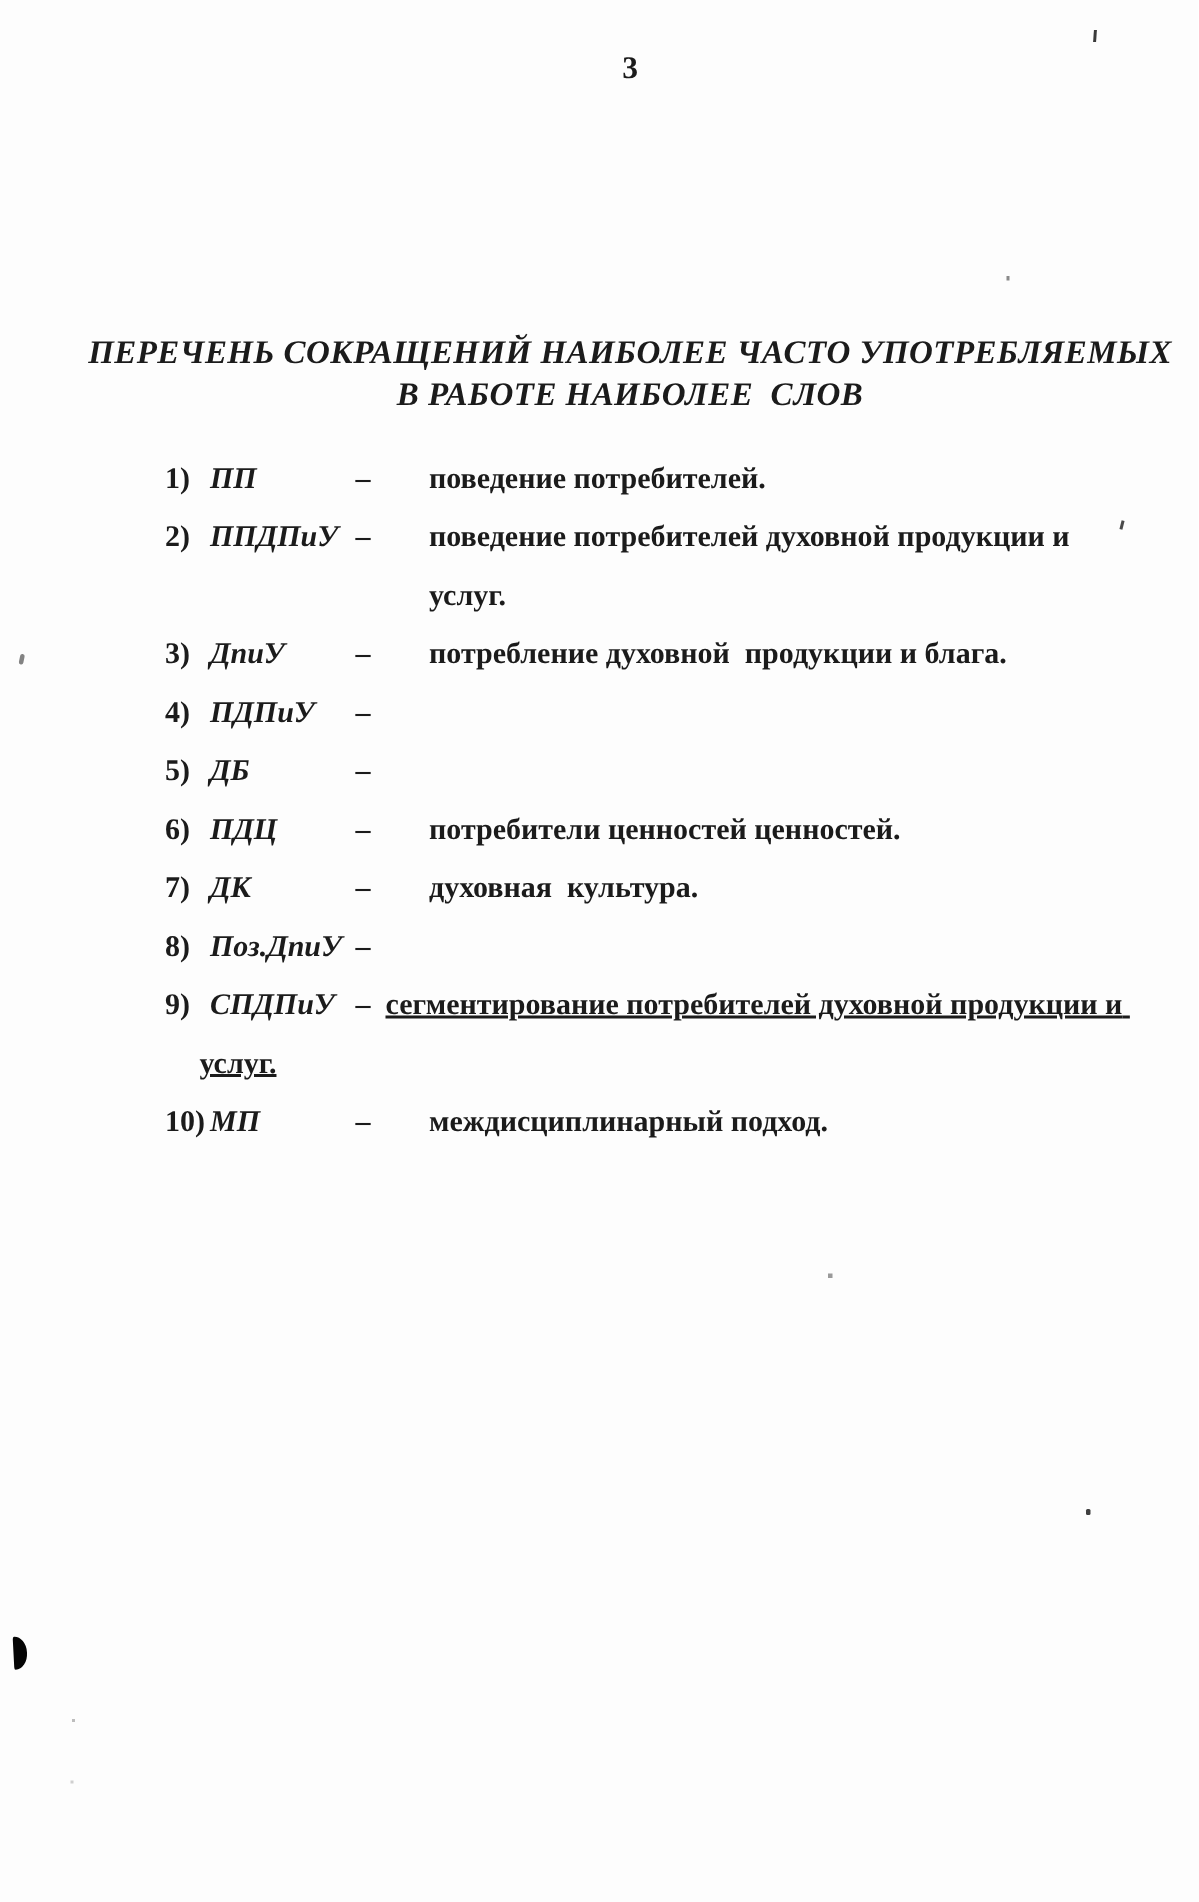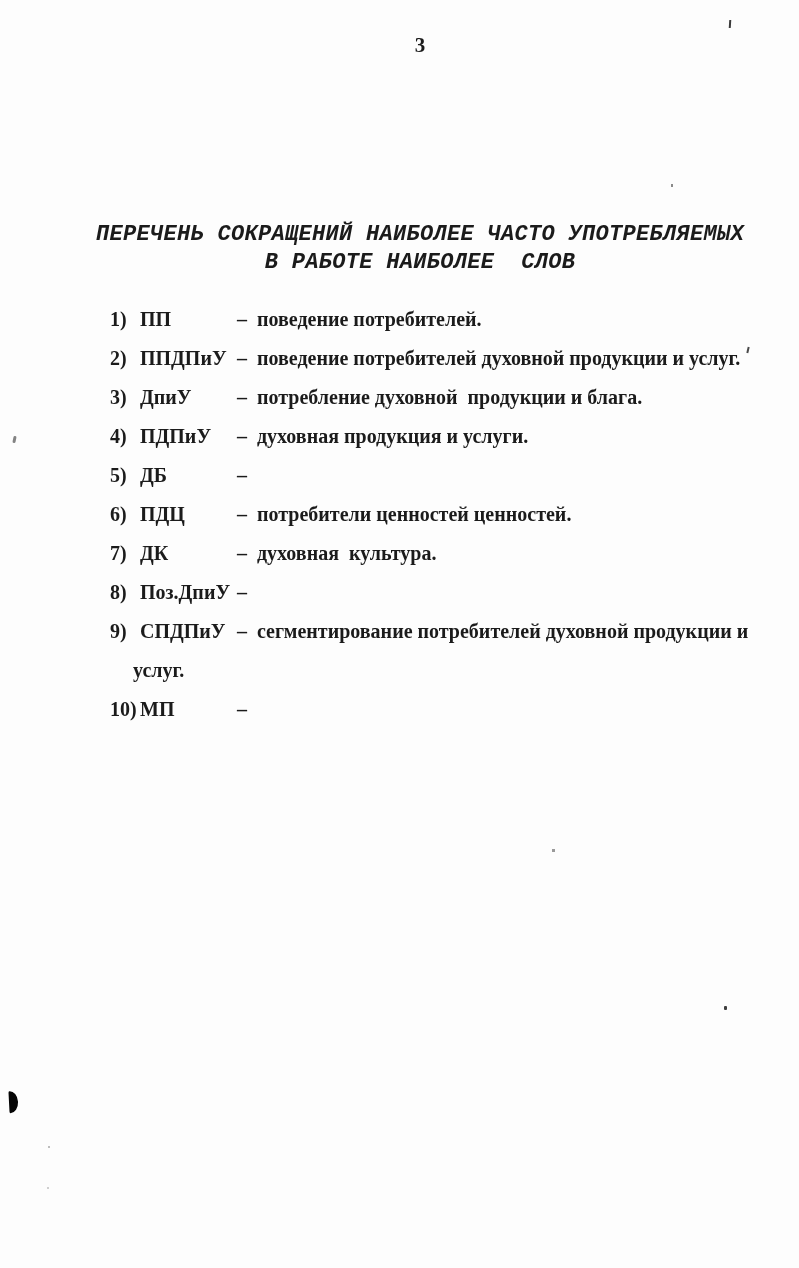--- a/index.html
+++ b/index.html
@@ -25,48 +25,48 @@
     position: absolute;
     top: 221px;
     left: 45px;
     width: 750px;
     text-align: center;
     font-size: 22px;
     line-height: 28px;
     font-weight: 700;
     font-style: italic;
     letter-spacing: 0.3px;
-    font-family: Liberation Mono, monospace;
   }
   .doc-title .t-line { white-space: pre; }
   .abbr-list {
     position: absolute;
     top: 300px;
     left: 0;
     width: 799px;
   }
   .row {
     display: flex;
     align-items: flex-start;
     padding-left: 110px;
     font-size: 20px;
     font-weight: 700;
     line-height: 39px;
   }
   .num  { width: 30px; flex: 0 0 auto; }
-  .abbr { width: 97px; flex: 0 0 auto; white-space: pre; }
+  .abbr { width: 97px; flex: 0 0 auto; white-space: pre; font-style: italic; }
   .dash { width: 20px; flex: 0 0 auto; }
-  .def  { flex: 1 1 auto; white-space: pre-wrap; padding-right: 40px; }
+  .def  { flex: 1 1 auto; white-space: pre-wrap; padding-right: 40px; margin-left: 29px; }
   .def-hang {
     flex: 0 0 auto;
     display: block;
     width: 620px;
     margin-left: -124px;
     text-indent: 124px;
     padding-right: 0;
+    text-decoration: underline;
   }
   
   .artifact { position: absolute; pointer-events: none; }
   .ink-blob {
     left: 9px; top: 1091px; width: 9px; height: 22px;
     background: #050505;
     border-radius: 1px 9px 9px 1px / 2px 12px 12px 2px;
     transform: rotate(-3deg);
   }
   .tick-top-right { left: 729px; top: 20px; width: 2px; height: 8px; background: #3a3a3a; transform: rotate(4deg); }
@@ -106,21 +106,20 @@
     <div class="row">
       <span class="num">3)</span>
       <span class="abbr">ДпиУ</span>
       <span class="dash">–</span>
       <span class="def">потребление духовной  продукции и блага.</span>
     </div>
     <div class="row">
       <span class="num">4)</span>
       <span class="abbr">ПДПиУ</span>
       <span class="dash">–</span>
-      <span class="def">духовная продукция и услуги.</span>
     </div>
     <div class="row">
       <span class="num">5)</span>
       <span class="abbr">ДБ</span>
       <span class="dash">–</span>
     </div>
     <div class="row">
       <span class="num">6)</span>
       <span class="abbr">ПДЦ</span>
       <span class="dash">–</span>
@@ -140,20 +139,21 @@
     <div class="row">
       <span class="num">9)</span>
       <span class="abbr">СПДПиУ</span>
       <span class="dash">–</span>
       <span class="def def-hang">сегментирование потребителей духовной продукции и услуг.</span>
     </div>
     <div class="row">
       <span class="num">10)</span>
       <span class="abbr">МП</span>
       <span class="dash">–</span>
+      <span class="def">междисциплинарный подход.</span>
     </div>
   </div>
 
   <div class="artifact ink-blob"></div>
   <div class="artifact tick-top-right"></div>
   <div class="artifact dot-under-title"></div>
   <div class="artifact comma-left"></div>
   <div class="artifact tick-line2-end"></div>
   <div class="artifact dot-mid"></div>
   <div class="artifact dot-right-low"></div>

